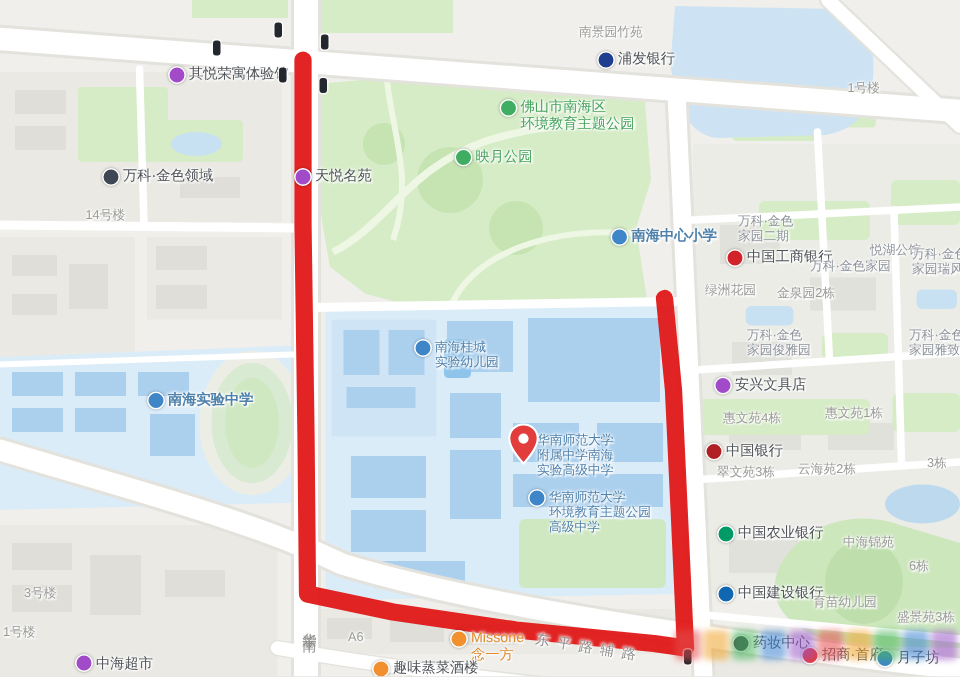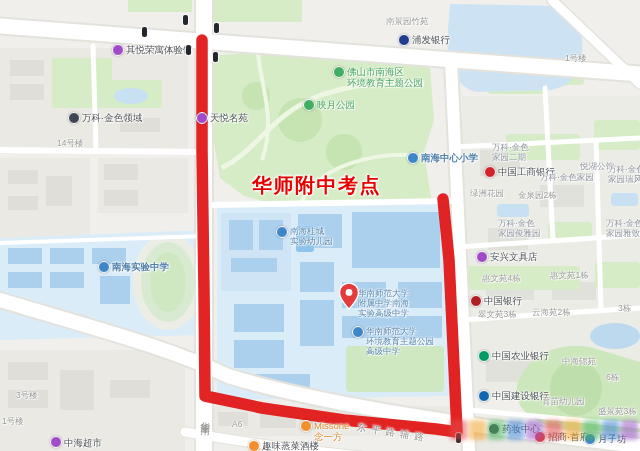--- a/index.html
+++ b/index.html
@@ -461,21 +461,20 @@
       <span class="traffic-light" style="left: 214px; top: 23px;"></span>
       <span class="traffic-light" style="left: 213px; top: 52px;"></span>
       <span class="traffic-light" style="left: 456px; top: 433px;"></span>
     </div>
 
   <svg class="map-pin" id="map-pin" viewBox="0 0 22 28" style="left: 338px; top: 282px;">
     <path d="M11,1 C5.5,1 1.5,5.2 1.5,10.4 C1.5,17.4 11,27 11,27 C11,27 20.5,17.4 20.5,10.4 C20.5,5.2 16.5,1 11,1 Z" fill="#e23c3c" stroke="#ffffff" stroke-width="1.4"></path>
     <circle cx="11" cy="10.4" r="3.4" fill="#ffffff"></circle>
   </svg>
 
-  <div class="exam-label" id="exam-label" style="left: 252px; top: 172px; color: rgb(230, 0, 0);">华师附中考点</div>
 
   <div class="watermark" id="watermark" style="left: 450px; top: 420px;">
       <span style="background: rgb(229, 75, 75);"></span>
       <span style="background: rgb(240, 163, 43);"></span>
       <span style="background: rgb(73, 182, 92);"></span>
       <span style="background: rgb(59, 130, 208);"></span>
       <span style="background: rgb(155, 89, 201);"></span>
       <span style="background: rgb(229, 75, 75);"></span>
       <span style="background: rgb(240, 163, 43);"></span>
       <span style="background: rgb(73, 182, 92);"></span>

